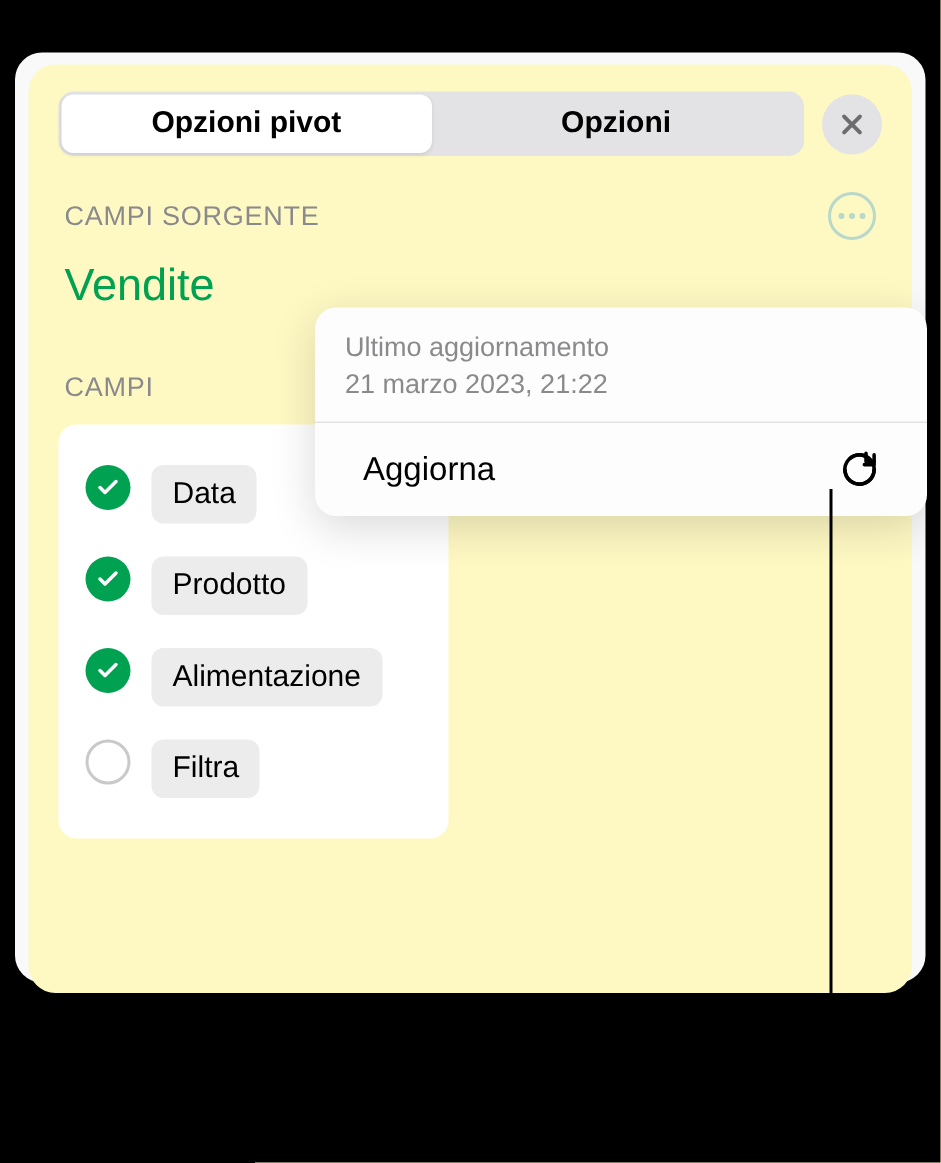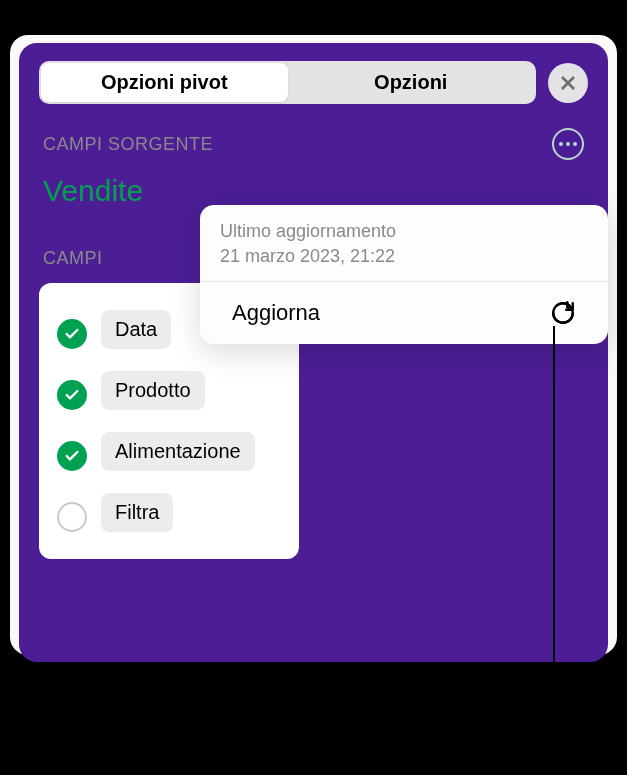--- a/index.html
+++ b/index.html
@@ -23,21 +23,21 @@
       bottom: 120px;
       background: #f9f9f9;
       border-radius: 18px;
     }
     .panel {
       position: absolute;
       top: 43px;
       left: 19px;
       right: 19px;
       bottom: 113px;
-      background: #4c1d95;
+      background: #fef9c3;
       border-radius: 18px;
       padding: 18px 20px;
     }
     .header-row {
       display: flex;
       align-items: center;
       gap: 12px;
       margin-bottom: 24px;
     }
     .segmented {
@@ -120,21 +120,21 @@
       margin-bottom: 14px;
     }
     .fields-card {
       background: #fff;
       border-radius: 12px;
       padding: 16px 18px;
       width: 260px;
     }
     .field-row {
       display: flex;
-      align-items: flex-end;
+      align-items: flex-start;
       gap: 14px;
       padding: 11px 0;
     }
     .checkbox {
       width: 30px;
       height: 30px;
       border-radius: 50%;
       display: flex;
       align-items: center;
       justify-content: center;
@@ -156,21 +156,21 @@
       background: #ececec;
       border-radius: 8px;
       padding: 8px 14px;
       font-size: 20px;
       color: #000;
       cursor: grab;
     }
     .popover {
       position: absolute;
       top: 205px;
-      right: 19px;
+      right: 9px;
       width: 408px;
       background: #fdfdfd;
       border-radius: 14px;
       box-shadow: 0 8px 30px rgba(0,0,0,0.15);
       overflow: hidden;
     }
     .popover-header {
       padding: 14px 20px 12px;
       color: #8a8a8d;
       font-size: 18px;

